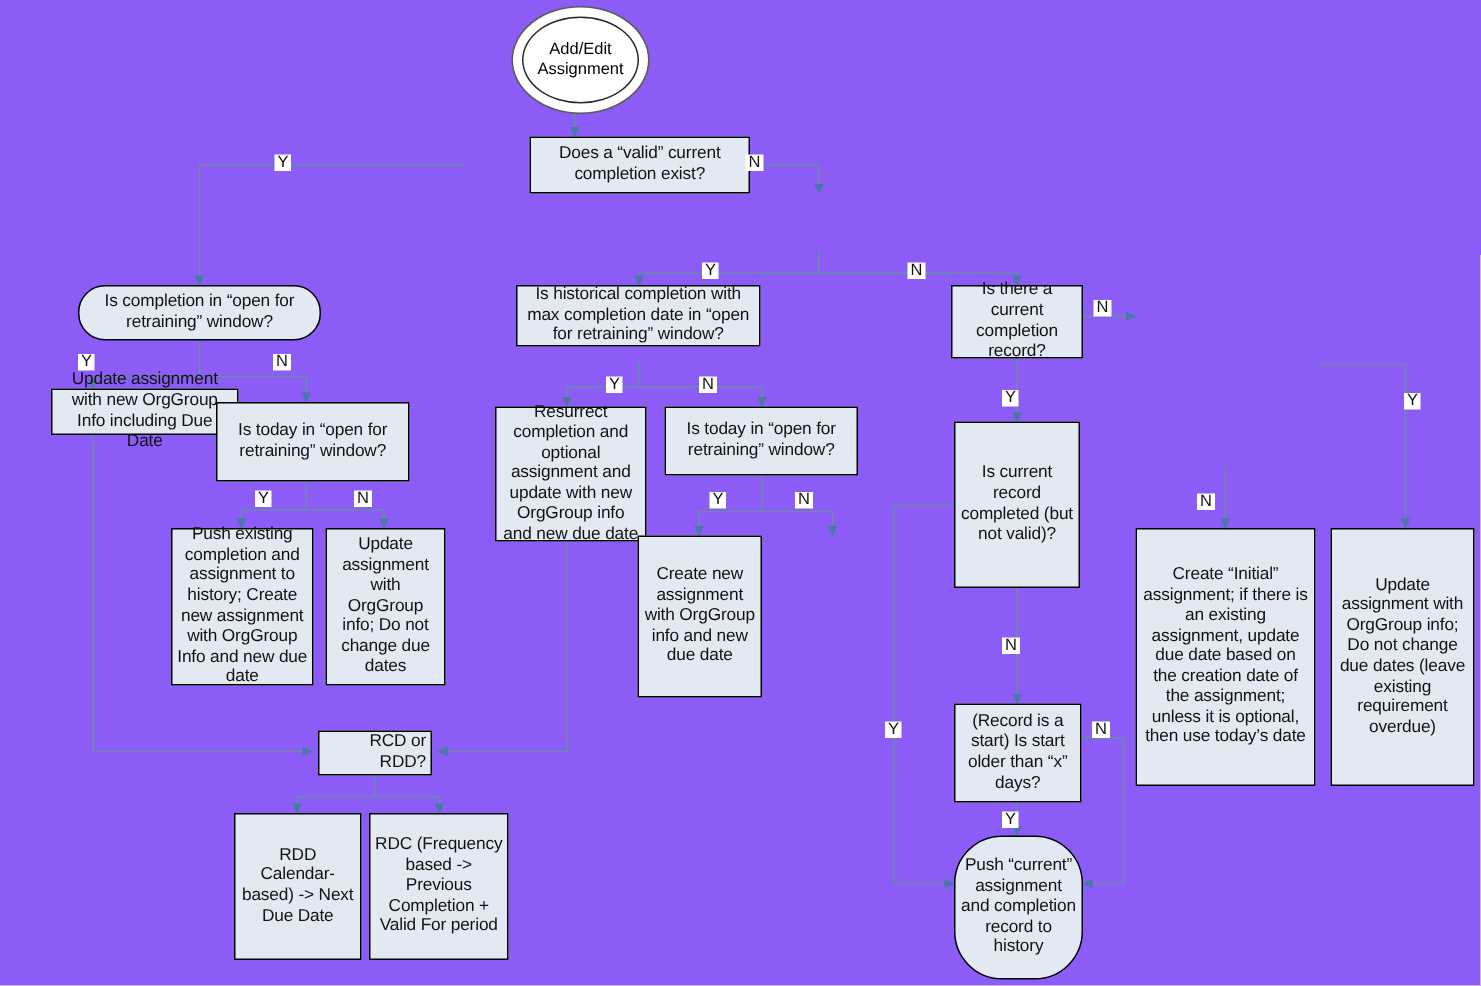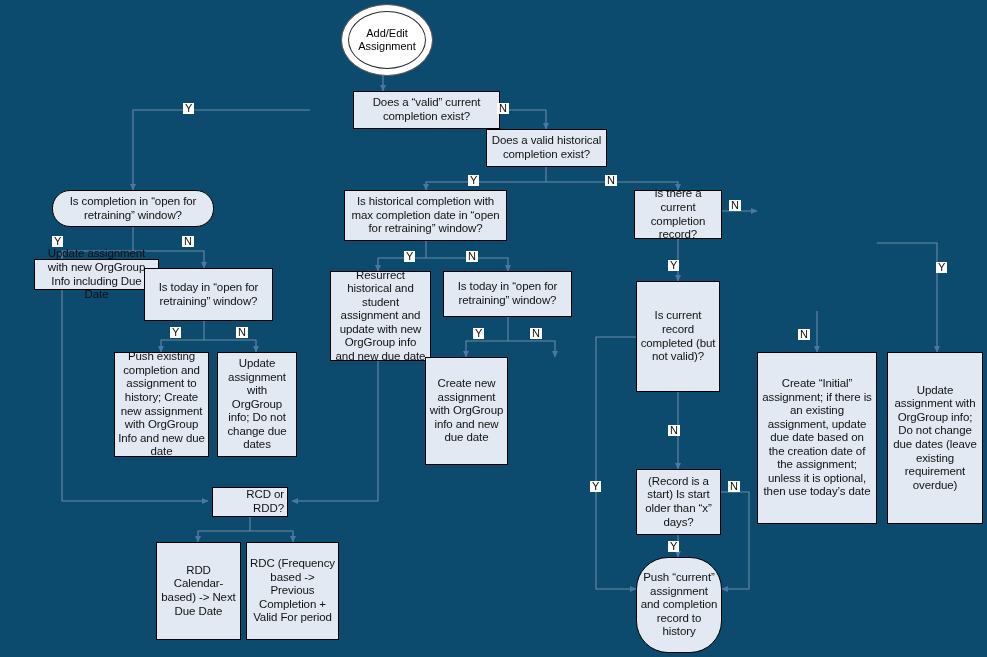--- a/index.html
+++ b/index.html
@@ -4,21 +4,21 @@
 <style>
   html,body{margin:0;padding:0;background:#ffffff;}
   body{
     font-family:"Liberation Sans", sans-serif;
     -webkit-font-smoothing:antialiased;
   }
   #canvas{
     position:relative;
     width:987px;
     height:657px;
-    background:#0c4a6e;
+    background:#8b5cf6;
     overflow:hidden;
   }
   svg#wires{
     position:absolute;
     left:0; top:0;
     width:987px;
     height:657px;
     pointer-events:none;
   }
   .node{
@@ -140,47 +140,44 @@
   <div class="terminator" style="left:341px; top:4px; width:92px; height:72px; font-size:11px;">
     <div class="inner">
       <span>Add/Edit Assignment</span>
     </div>
   </div>
 
   <div class="node" style="left:310px; top:91px; width:147px; height:38px; font-size:11.5px;margin-left:43px;">
     <span>Does a “valid” current completion exist?</span>
   </div>
 
-  <div class="node" style="left:486px; top:129px; width:121px; height:38px; font-size:11.5px;">
-    <span>Does a valid historical completion exist?</span>
-  </div>
 
   <div class="node" style="left:52px; top:190px; width:162px; height:37px; font-size:11.5px;border-radius:18px;">
     <span>Is completion in “open for retraining” window?</span>
   </div>
 
-  <div class="node" style="left:344px; top:190px; width:163px; height:51px; font-size:11.5px;">
+  <div class="node" style="left:344px; top:190px; width:163px; height:41px; font-size:11.5px;">
     <span>Is historical completion with max completion date in “open for retraining” window?</span>
   </div>
 
   <div class="node" style="left:634px; top:190px; width:88px; height:49px; font-size:11.5px;">
     <span>Is there a current completion record?</span>
   </div>
 
 
   <div class="node" style="left:4px; top:259px; width:125px; height:31px; font-size:11.5px;margin-left:30px;">
     <span>Update assignment with new OrgGroup Info including Due Date</span>
   </div>
 
   <div class="node" style="left:144px; top:268px; width:129px; height:53px; font-size:11.5px;">
     <span>Is today in “open for retraining” window?</span>
   </div>
 
   <div class="node" style="left:330px; top:271px; width:101px; height:90px; font-size:11.5px;">
-    <span>Resurrect historical and student assignment and update with new OrgGroup info and new due date</span>
+    <span>Resurrect completion and optional assignment and update with new OrgGroup info and new due date</span>
   </div>
 
   <div class="node" style="left:443px; top:271px; width:129px; height:46px; font-size:11.5px;">
     <span>Is today in “open for retraining” window?</span>
   </div>
 
   <div class="node" style="left:636px; top:281px; width:84px; height:111px; font-size:11.5px;">
     <span>Is current record completed (but not valid)?</span>
   </div>
 

